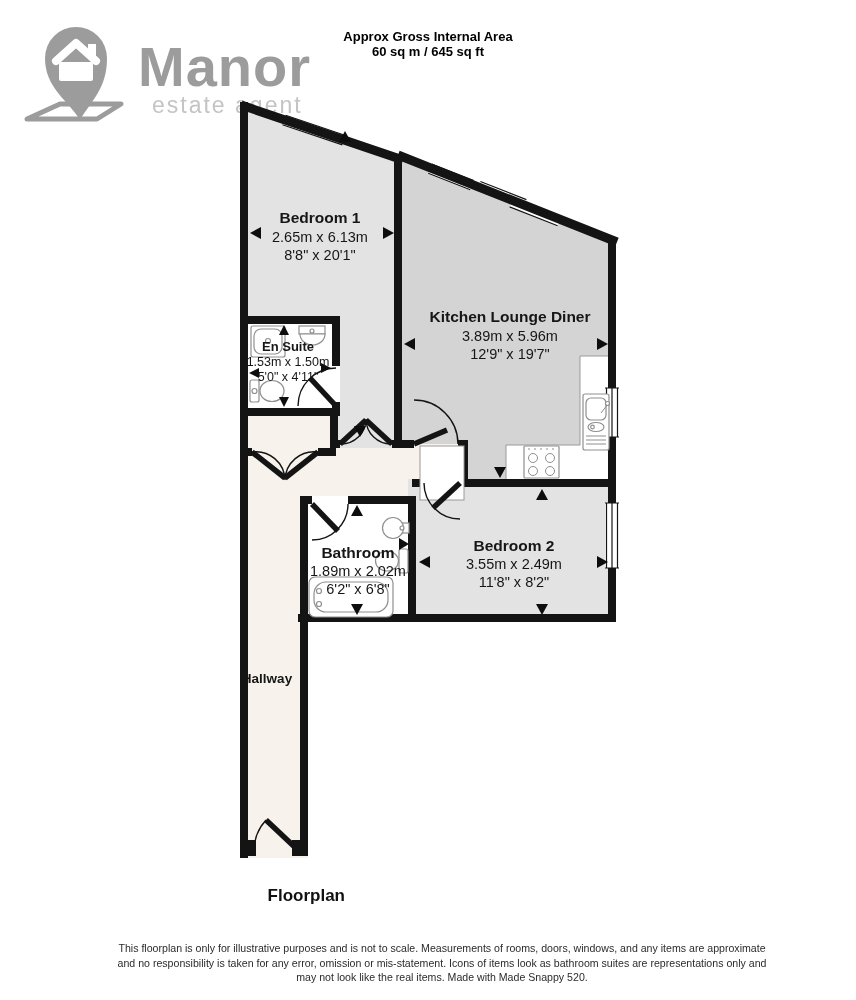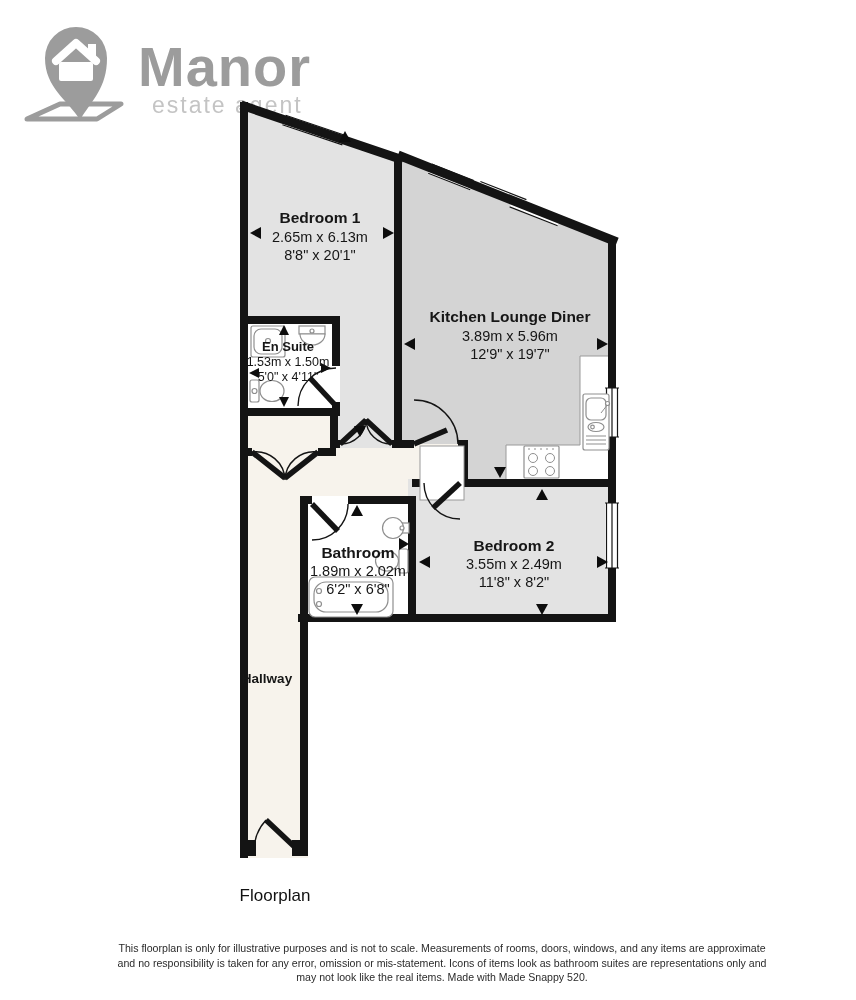--- a/index.html
+++ b/index.html
@@ -2,42 +2,46 @@
 <html><head>
 <meta charset="utf-8">
 <style>
   html,body{margin:0;padding:0;background:#ffffff;}
   #page{position:relative;width:856px;height:1000px;background:#fff;overflow:hidden;
         font-family:"Liberation Sans",sans-serif;color:#111;}
   #header{position:absolute;left:0;top:30px;width:856px;text-align:center;
           font-weight:bold;font-size:13px;line-height:14.5px;color:#000;}
   #logo{position:absolute;left:18px;top:14px;width:320px;height:122px;}
   #plan{position:absolute;left:0;top:0;width:856px;height:1000px;}
-  #caption{position:absolute;left:205px;top:886px;width:140px;text-align:center;
-           font-size:17px;color:#111;}
+  #caption{position:absolute;left:205px;top:886px;width:140px;text-align:right;
+           font-size:17px;color:#111;font-weight:bold;}
   #disclaimer{position:absolute;left:0;top:941px;width:856px;text-align:center;
               font-size:10.6px;line-height:14.5px;color:#2b2b2b;margin-left:14px;}
   svg text{font-family:"Liberation Sans",sans-serif;fill:#161616;}
   .rname{font-weight:bold;font-size:15.5px;}
   .rdim{font-size:14.5px;}
   .rname-sm{font-weight:bold;font-size:13px;}
   .rdim-sm{font-size:12.5px;}
   .wall{stroke:#141414;fill:none;}
   .fixture{fill:#ffffff;stroke:#8f8f8f;stroke-width:1.2;}
   .fixline{stroke:#8f8f8f;stroke-width:1;fill:none;}
   .doorarc{stroke:#141414;stroke-width:1.4;fill:none;}
   .doorleaf{stroke:#141414;stroke-width:5.5;fill:none;}
   .winline{stroke:#141414;stroke-width:1.2;fill:none;}
   .arrow{fill:#0d0d0d;}
 </style>
 </head>
 <body>
 
 <div id="page">
 
+  <div id="header">
+    <div>Approx Gross Internal Area</div>
+    <div>60 sq m / 645 sq ft</div>
+  </div>
 
   <svg id="logo" viewBox="0 0 320 122">
     <g>
       <polygon points="9,105 42,90 103,90 79,105" fill="#ffffff" stroke="#9c9c9c" stroke-width="5" stroke-linejoin="round"></polygon>
       <path d="M 62 106 C 50 86 27 74 27 44 A 31 31 0 1 1 89 44 C 89 74 74 86 62 106 Z" fill="#9c9c9c"></path>
       <g>
         <polyline points="38,47 58,29 78,47" fill="none" stroke="#ffffff" stroke-width="8" stroke-linecap="round" stroke-linejoin="round"></polyline>
         <rect x="70" y="30" width="8" height="13" fill="#ffffff"></rect>
         <rect x="41" y="48" width="34" height="19" rx="2" fill="#ffffff"></rect>
       </g>

